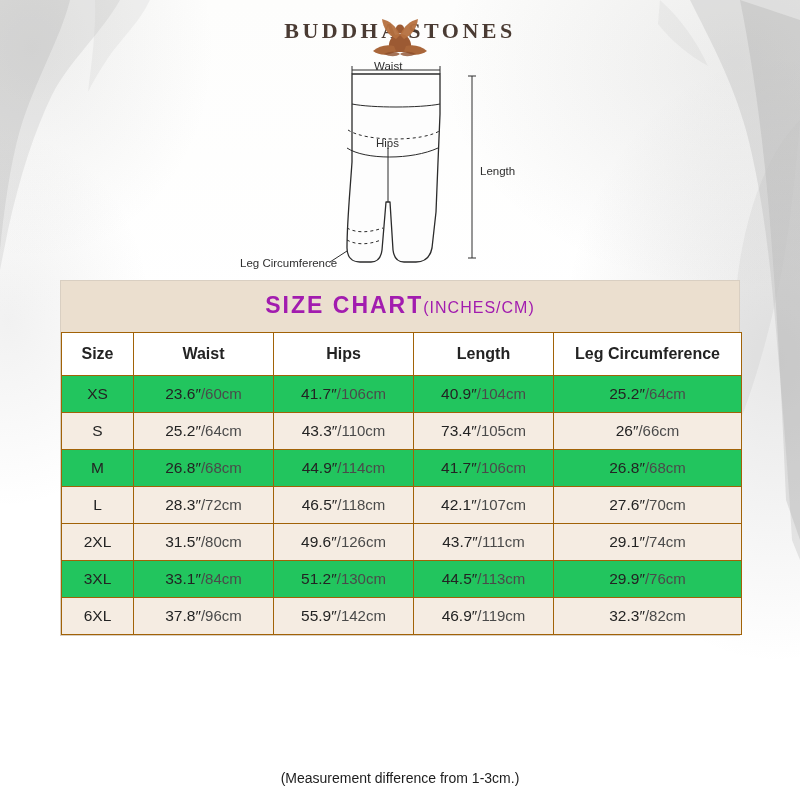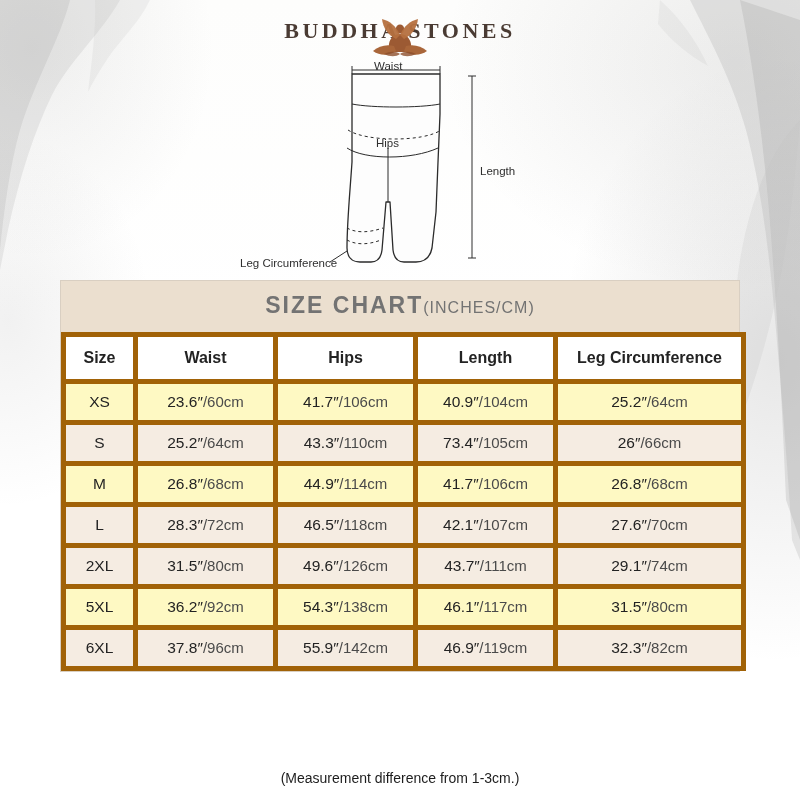--- a/index.html
+++ b/index.html
@@ -90,55 +90,55 @@
     top: 280px;
     width: 680px;
     border: 1px solid #d9cfc2;
     box-sizing: border-box;
     background: #fff;
   }
   .chart-title {
     background: #ebdfcf;
     text-align: center;
     padding: 11px 0 13px 0;
-    color: #737373;
+    color: #a21caf;
     font-family: "Liberation Sans", sans-serif;
     letter-spacing: 1.2px;
   }
   .chart-title .big {
     font-size: 23px;
     font-weight: 700;
     letter-spacing: 2px;
   }
   .chart-title .small {
     font-size: 16px;
     letter-spacing: 1px;
   }
   table.size-table {
     width: 100%;
     border-collapse: collapse;
     table-layout: fixed;
   }
   table.size-table th,
   table.size-table td {
-    border: 5px solid #a16207;
+    border: 1px solid #a16207;
     text-align: center;
     font-family: "Liberation Sans", sans-serif;
     color: #232323;
   }
   table.size-table th {
     font-size: 16px;
     font-weight: 700;
     padding: 12px 2px;
     background: #ffffff;
   }
   table.size-table td {
     font-size: 15.5px;
     padding: 9px 2px;
-    background: #fef9c3;
+    background: #22c55e;
   }
   table.size-table tr.alt td {
     background: #f5ece2;
   }
   .unit {
     font-size: 15px;
     color: #4a4a4a;
   }
   .col-size   { width: 72px; }
   .col-waist  { width: 140px; }
@@ -273,25 +273,25 @@
           <td><span>27.6″</span><span class="unit">/70cm</span></td>
         </tr>
         <tr class="alt">
           <td>2XL</td>
           <td><span>31.5″</span><span class="unit">/80cm</span></td>
           <td><span>49.6″</span><span class="unit">/126cm</span></td>
           <td><span>43.7″</span><span class="unit">/111cm</span></td>
           <td><span>29.1″</span><span class="unit">/74cm</span></td>
         </tr>
         <tr>
-          <td>5XL</td>
-          <td><span>36.2″</span><span class="unit">/92cm</span></td>
-          <td><span>54.3″</span><span class="unit">/138cm</span></td>
-          <td><span>46.1″</span><span class="unit">/117cm</span></td>
-          <td><span>31.5″</span><span class="unit">/80cm</span></td>
+          <td>3XL</td>
+          <td><span>33.1″</span><span class="unit">/84cm</span></td>
+          <td><span>51.2″</span><span class="unit">/130cm</span></td>
+          <td><span>44.5″</span><span class="unit">/113cm</span></td>
+          <td><span>29.9″</span><span class="unit">/76cm</span></td>
         </tr>
         <tr class="alt">
           <td>6XL</td>
           <td><span>37.8″</span><span class="unit">/96cm</span></td>
           <td><span>55.9″</span><span class="unit">/142cm</span></td>
           <td><span>46.9″</span><span class="unit">/119cm</span></td>
           <td><span>32.3″</span><span class="unit">/82cm</span></td>
         </tr>
       </tbody>
     </table>

